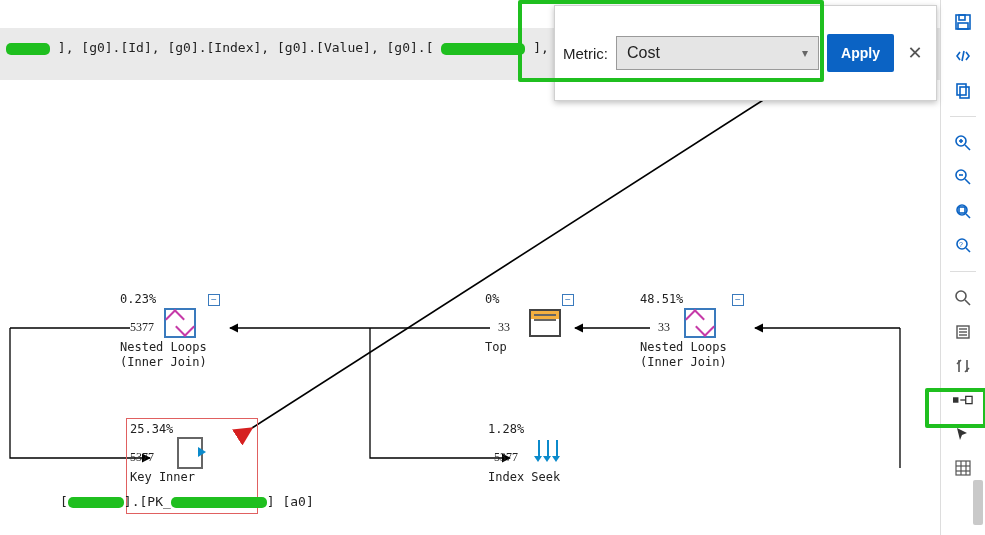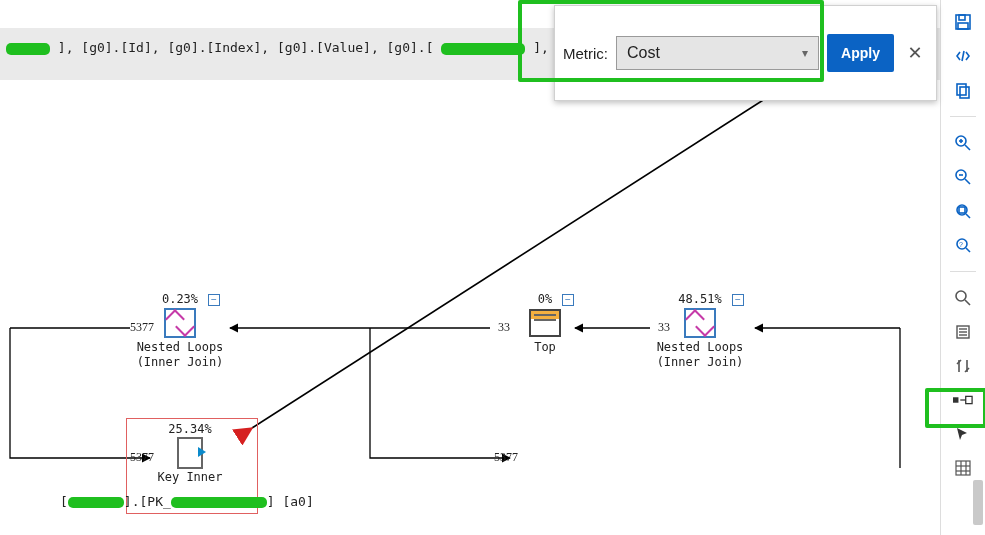--- a/index.html
+++ b/index.html
@@ -17,21 +17,21 @@
 
 .green-box{position:absolute;border:4px solid #1fbf1f;border-radius:2px;pointer-events:none;z-index:30}
 .gbA{left:518px;top:0;width:298px;height:74px}
 .gbB{left:925px;top:388px;width:54px;height:32px}
 
 .right-bar{position:absolute;right:0;top:0;width:44px;height:535px;border-left:1px solid #ddd;background:#fff;display:flex;flex-direction:column;align-items:center;gap:14px;padding-top:12px}
 .right-bar .tb{width:20px;height:20px;display:flex;align-items:center;justify-content:center;color:#0b63c4;cursor:pointer}
 .right-bar hr{width:26px;border:none;border-top:1px solid #ddd;margin:2px 0}
 .scroll-thumb{position:absolute;right:2px;top:480px;width:10px;height:45px;background:#c9c9c9;border-radius:2px}
 
-.node{position:absolute;width:120px;text-align:center;font-family:Consolas,monospace;font-size:12px}
+.node{position:absolute;width:120px;text-align:left;font-family:Consolas,monospace;font-size:12px}
 .node .pct{font-size:12px}
 .node .ico{width:32px;height:30px;margin:2px auto;display:flex;align-items:center;justify-content:center}
 .node .title{line-height:1.25}
 .minus-box{width:10px;height:10px;border:1px solid #3a7abd;color:#3a7abd;font-size:10px;line-height:9px;text-align:center;position:absolute;cursor:pointer}
 .rowcnt{position:absolute;font-family:Liberation Serif, serif;font-size:12px}
 
 .red-box{position:absolute;border:1px solid #e06060;pointer-events:none}
 
 .objlbl{position:absolute;font-family:Consolas,monospace;font-size:13px;white-space:nowrap}
 .objlbl .rd{display:inline-block;height:11px;border-radius:5px;background:#1fbf1f;vertical-align:middle}
@@ -235,19 +235,33 @@
 
 <div class="node" style="left:130px;top:422px">
   <div class="pct">25.34%</div>
   <div class="ico">
         <div class="ico-key"></div>
       </div>
   <div class="title">Key Inner</div>
 </div>
 <div class="rowcnt" style="left:130px;top:450px">5377</div>
 
+<div class="node" style="left:488px;top:422px">
+  <div class="pct">1.28%</div>
+  <div class="ico">
+        <div class="ico-seek">
+      <span class="bar" style="left:5px"></span>
+          <span class="bar" style="left:14px"></span>
+          <span class="bar" style="left:23px"></span>
+      <span class="arw" style="left:1px"></span>
+          <span class="arw" style="left:10px"></span>
+          <span class="arw" style="left:19px"></span>
+  </div>
+      </div>
+  <div class="title">Index Seek</div>
+</div>
 <div class="rowcnt" style="left:494px;top:450px">5377</div>
 
 <div class="objlbl" style="left:60px;top:494px">
   <span>[</span><span class="rd" style="width:56px"></span><span>].[PK_</span><span class="rd" style="width:96px"></span><span>] [a0]</span>
 </div>
 
 </div>
 
 </body></html>

